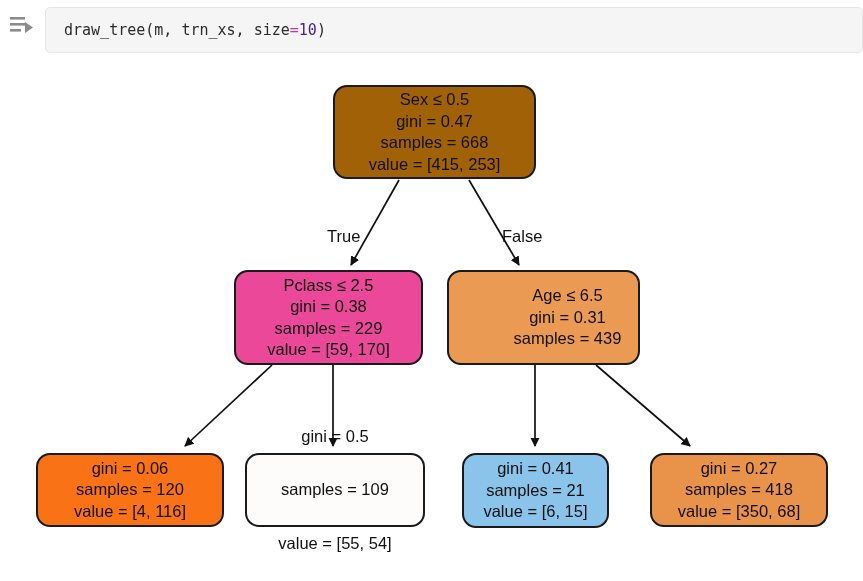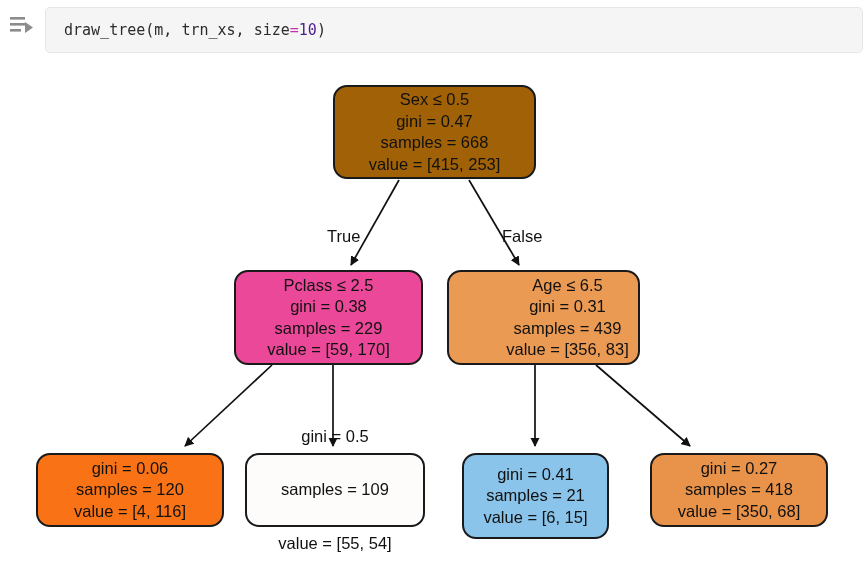--- a/index.html
+++ b/index.html
@@ -156,36 +156,35 @@
     <span class="nline">Pclass ≤ 2.5</span>
     <span class="nline">gini = 0.38</span>
     <span class="nline">samples = 229</span>
     <span class="nline">value = [59, 170]</span>
   </div>
 
   <div class="tree-node" style="left:447px; top:210px; width:193px; height:95px; background:#eb9a54;padding-left:48px;">
     <span class="nline">Age ≤ 6.5</span>
     <span class="nline">gini = 0.31</span>
     <span class="nline">samples = 439</span>
-    <span class="nline">value = [356, 83]</span>
   </div>
 
   <div class="tree-node" style="left:36px; top:393px; width:188px; height:74px; background:#f97316;">
     <span class="nline">gini = 0.06</span>
     <span class="nline">samples = 120</span>
     <span class="nline">value = [4, 116]</span>
   </div>
 
   <div class="tree-node" style="left:245px; top:393px; width:180px; height:74px; background:#fefcfa;gap:32px;">
     <span class="nline">gini = 0.5</span>
     <span class="nline">samples = 109</span>
     <span class="nline">value = [55, 54]</span>
   </div>
 
-  <div class="tree-node" style="left:462px; top:393px; width:147px; height:86px; background:#8ac4ea;">
+  <div class="tree-node" style="left:462px; top:393px; width:147px; height:75px; background:#8ac4ea;">
     <span class="nline">gini = 0.41</span>
     <span class="nline">samples = 21</span>
     <span class="nline">value = [6, 15]</span>
   </div>
 
   <div class="tree-node" style="left:650px; top:393px; width:178px; height:74px; background:#e8924a;">
     <span class="nline">gini = 0.27</span>
     <span class="nline">samples = 418</span>
     <span class="nline">value = [350, 68]</span>
   </div>

